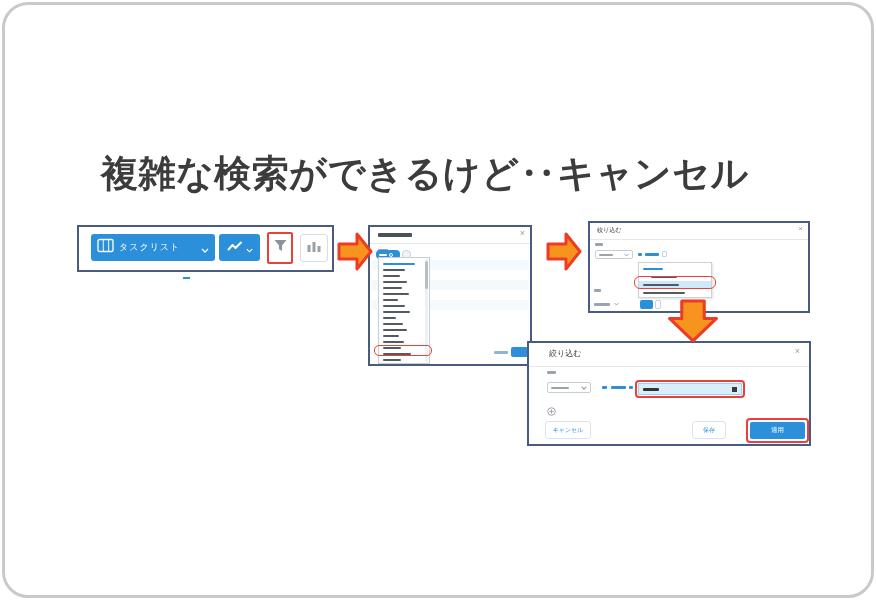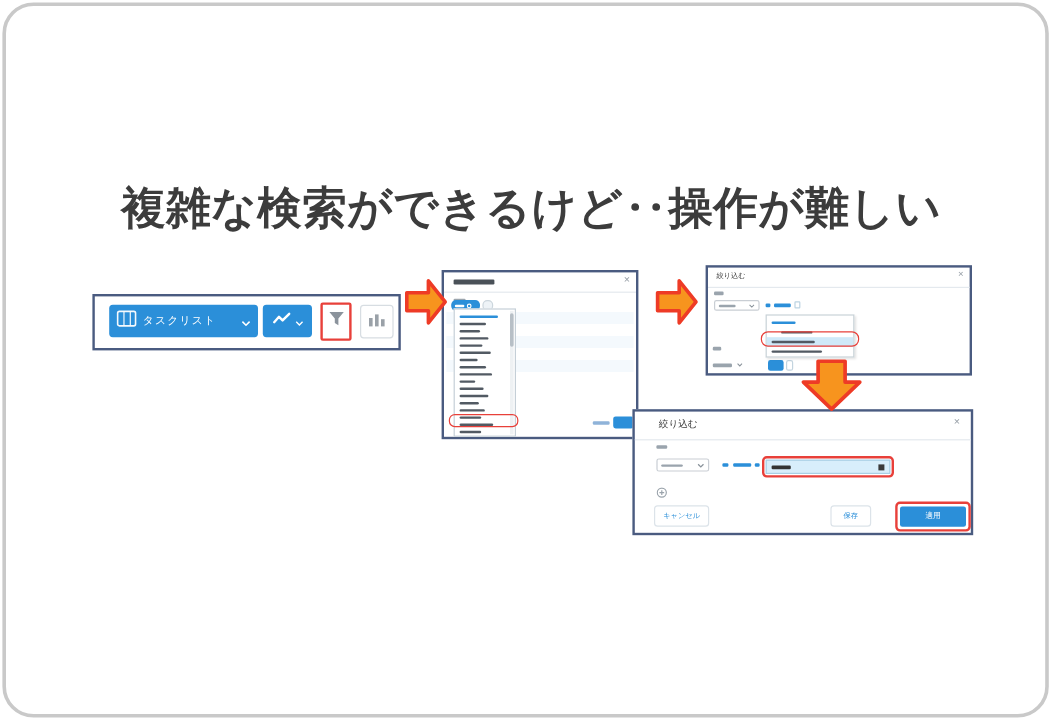--- a/index.html
+++ b/index.html
@@ -7,21 +7,21 @@
   .stage { position:relative; width:876px; height:600px; background:#fff; overflow:hidden; }
   .card { position:absolute; left:2px; top:2px; right:2px; bottom:2px;
           border:3px solid #c9c9c9; border-radius:26px; background:#fff; }
 
   .title { position:absolute; left:96px; top:144px; font-size:37px; font-weight:600;
            color:#3c3c3c; letter-spacing:0.5px; white-space:nowrap; }
 
   .shot { position:absolute; background:#fff; border:2px solid #4a5b80; }
 
   
-  .toolbar { left:72px; top:240px; width:257px; height:47px; z-index:1; }
+  .toolbar { left:72px; top:220px; width:257px; height:47px; z-index:1; }
   .view-select { position:absolute; left:12px; top:7px; width:124px; height:27px;
                  background:#2b8fd9; border-radius:3px; display:flex; align-items:center; padding:0 6px; }
   .view-label { color:#fff; font-size:9px; letter-spacing:1px; margin-left:5px; flex:1; white-space:nowrap; overflow:hidden; }
   .wave-btn { position:absolute; left:140px; top:7px; width:41px; height:27px; background:#2b8fd9;
               border-radius:3px; display:flex; align-items:center; justify-content:center; gap:3px; }
   .funnel-ring { position:absolute; left:188px; top:5px; width:26px; height:32px;
                  border:2.5px solid #e8403a; border-radius:2px; display:flex; align-items:center; justify-content:center; background:#fff; }
   .chart-btn { position:absolute; left:221px; top:7px; width:28px; height:28px; border:1.5px solid #d7dde2;
                border-radius:3px; display:flex; align-items:center; justify-content:center; background:#fff; }
   .blue-dash { position:absolute; left:178px; top:272px; width:7px; height:2px; background:#2b8fd9; }
@@ -92,21 +92,21 @@
                 display:flex; align-items:center; justify-content:center; }
   .btn-apply { width:55px; height:17px; background:#2b8fd9; border:none; color:#fff; font-size:6.5px;
                border-radius:2px; display:flex; align-items:center; justify-content:center; }
 </style>
 </head>
 <body>
 
 <div class="stage">
   <div class="card">
 
-    <div class="title">複雑な検索ができるけど‥操作が難しい</div>
+    <div class="title">複雑な検索ができるけど‥キャンセル</div>
 
     <div class="shot toolbar">
       <div class="view-select">
         <span>
           <svg width="17" height="15" viewBox="0 0 17 15">
               <rect x="1" y="1.5" width="15" height="12" rx="1.5" fill="none" stroke="#fff" stroke-width="1.4" opacity="0.95"></rect>
               <line x1="6.3" y1="1.5" x2="6.3" y2="13.5" stroke="#fff" stroke-width="1.1" opacity="0.85"></line>
               <line x1="11.6" y1="1.5" x2="11.6" y2="13.5" stroke="#fff" stroke-width="1.1" opacity="0.85"></line>
             </svg>
         </span>

